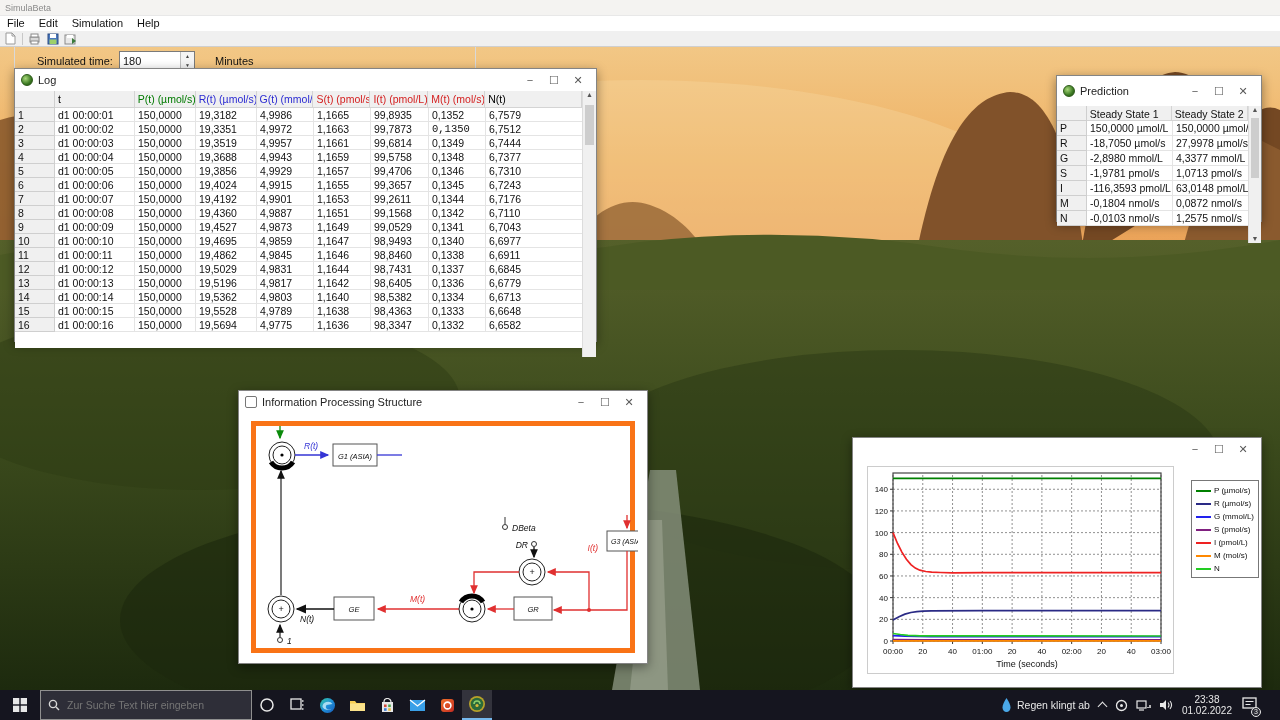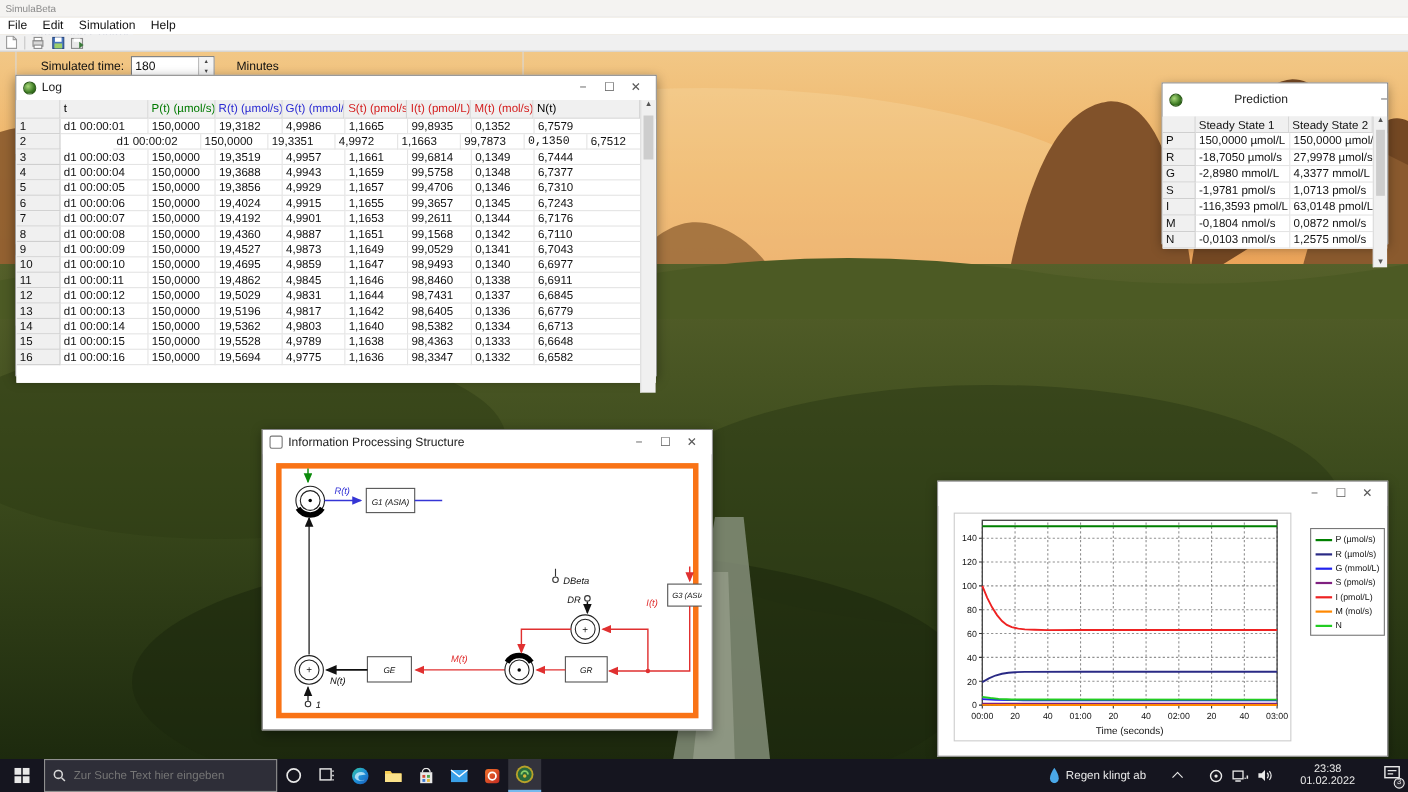--- a/index.html
+++ b/index.html
@@ -77,21 +77,21 @@
   .gray-text { color:#9a9a9a; }
 
   
   #taskbar { position:absolute; left:0; bottom:0; width:1280px; height:30px; background:#15151f; z-index:9; display:flex; align-items:center; color:#e8e8e8; }
   .tb-btn { height:30px; display:flex; align-items:center; justify-content:center; flex:none; }
   #tb-start { width:40px; }
   #tb-search { width:212px; height:30px; background:#2e2e38; border:1px solid #8f8f8f; display:flex; align-items:center; padding:0 7px; gap:7px; }
   #tb-search input { background:transparent; border:none; outline:none; color:#d8d8d8; font-size:10.5px; width:160px; font-family:"Liberation Sans",sans-serif;}
   .tb-ico { width:30px; }
   .tb-ico.active { background:rgba(255,255,255,.13); border-bottom:2px solid #76b9ed; }
-  #tb-right { margin-left:auto; display:flex; align-items:center; gap:25px; padding-right:6px; }
+  #tb-right { margin-left:auto; display:flex; align-items:center; gap:9px; padding-right:22px; }
   #tb-weather { display:flex; align-items:center; gap:6px; font-size:10.5px; }
   .chev { width:7px; height:7px; border-left:1.5px solid #e8e8e8; border-top:1.5px solid #e8e8e8; transform:rotate(45deg); margin-top:3px;}
   #tb-clock { text-align:center; font-size:10px; line-height:11px; }
   .tray-g { display:flex; align-items:center; gap:8px; }
 </style>
 </head>
 <body>
 
 <svg id="wallpaper" viewBox="0 0 1280 720" preserveAspectRatio="none">
   <defs>
@@ -193,21 +193,21 @@
             <div class="cell" style="width: 61px;">150,0000</div>
             <div class="cell" style="width: 61px;">19,3182</div>
             <div class="cell" style="width: 57px;">4,9986</div>
             <div class="cell" style="width: 57px;">1,1665</div>
             <div class="cell" style="width: 58px;">99,8935</div>
             <div class="cell" style="width: 57px;">0,1352</div>
             <div class="cell" style="width: 97px;">6,7579</div>
           </div>
           <div class="trow">
             <div class="cell rn" style="width: 40px;">2</div>
-            <div class="cell" style="width: 80px; margin-left: 48px;">d1 00:00:02</div>
+            <div class="cell" style="width: 80px;">d1 00:00:02</div>
             <div class="cell" style="width: 61px;">150,0000</div>
             <div class="cell" style="width: 61px;">19,3351</div>
             <div class="cell" style="width: 57px;">4,9972</div>
             <div class="cell" style="width: 57px;">1,1663</div>
             <div class="cell" style="width: 58px;">99,7873</div>
             <div class="cell" style="width: 57px; font-family: Liberation Mono, monospace;">0,1350</div>
             <div class="cell" style="width: 97px;">6,7512</div>
           </div>
           <div class="trow">
             <div class="cell rn" style="width: 40px;">3</div>
@@ -366,21 +366,21 @@
         </div>
     </div>
     <div class="vscroll" style="top:0;bottom:-9px;">
       <div>▲</div>
       <div class="sb-thumb"></div>
     </div>
   </div>
 </div>
 
 <div class="win" id="prediction-window">
-  <div class="titlebar" style="height:30px;gap:42px;">
+  <div class="titlebar" style="height:30px;">
     <span class="app-ico"></span>
     <span>Prediction</span>
     <span class="tspace"></span>
     <span class="tctrl">−</span>
     <span class="tctrl">☐</span>
     <span class="tctrl">✕</span>
   </div>
   <div class="grid" style="position:relative;">
     <div class="grid-head" id="pred-header" style="margin-right:13px;">
         <div class="hcell pred-cell-h rn" style="width: 30px;"></div>

